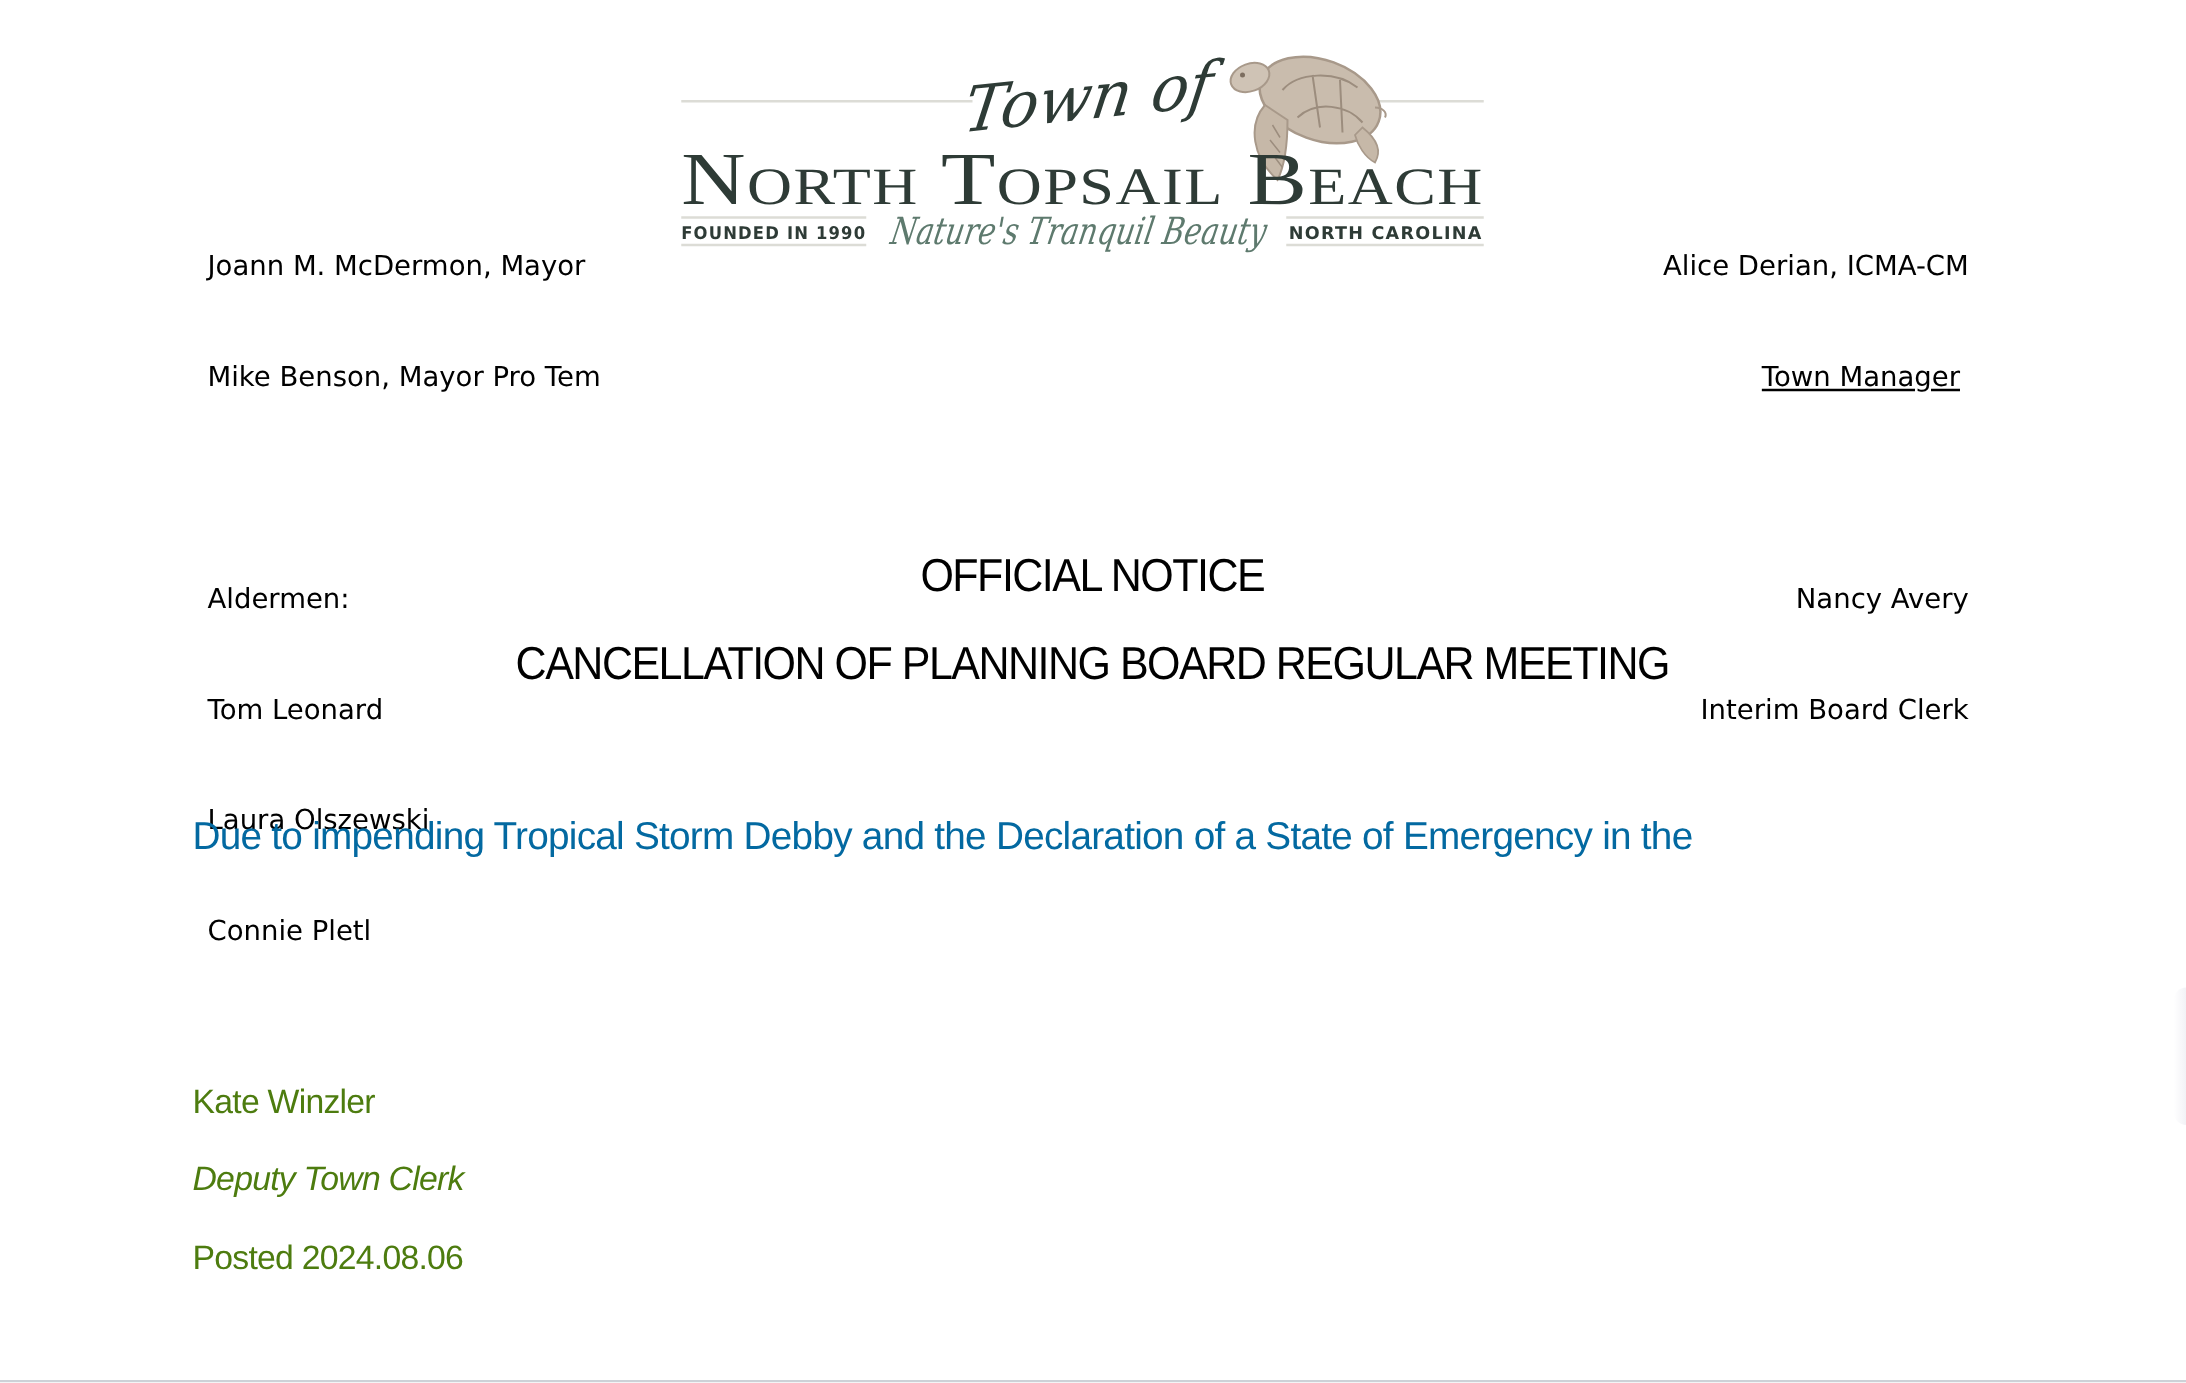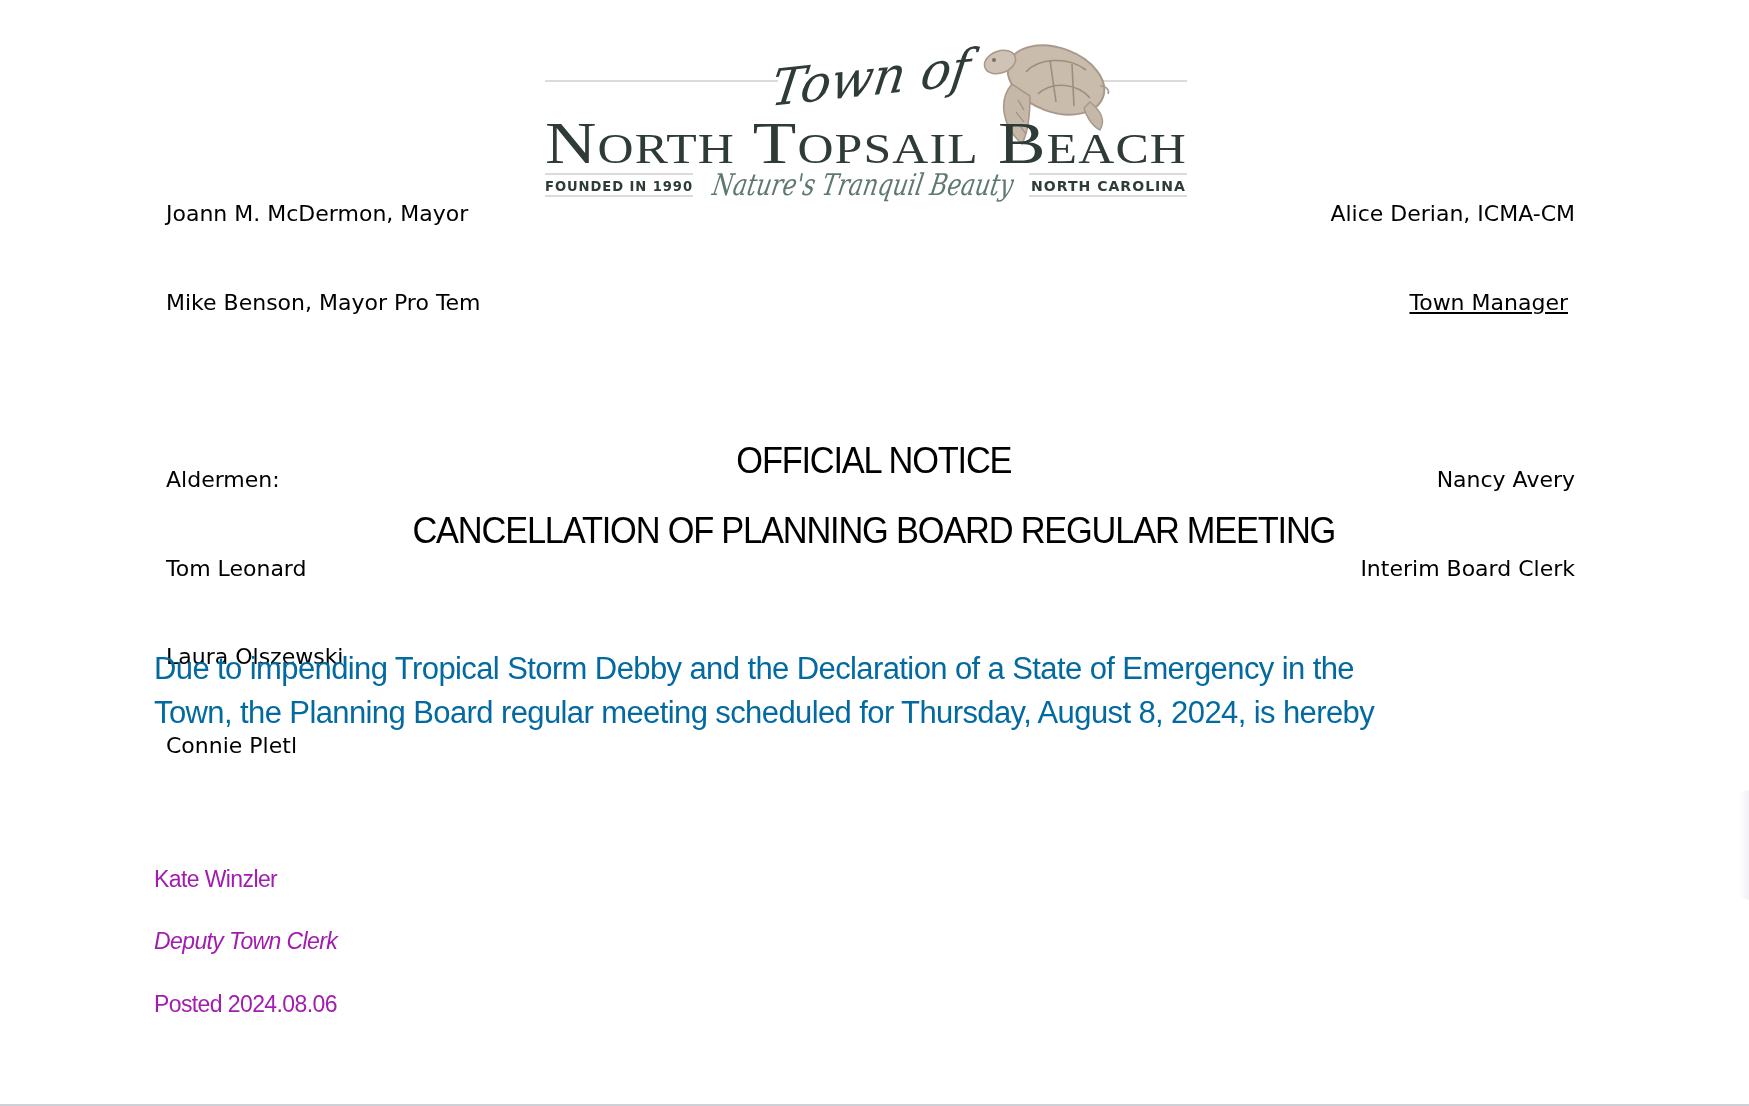--- a/index.html
+++ b/index.html
@@ -85,23 +85,23 @@
       line-height: 44px;
       letter-spacing: -0.6px;
       color: #0369a1;
     }
     .body-text .bline { display: block; white-space: nowrap; }
 
     .signature {
       position: absolute;
       left: 154px;
       font-family: "Liberation Sans", sans-serif;
-      font-size: 23px;
+      font-size: 27px;
       letter-spacing: -0.6px;
-      color: #a21caf;
+      color: #4d7c0f;
       white-space: nowrap;
     }
     .sig-1 { top: 866px; }
     .sig-2 { top: 928px; font-style: italic; }
     .sig-3 { top: 991px; }
   </style>
 </head>
 <body>
 
 <div class="page">
@@ -156,21 +156,20 @@
     <span class="gap"></span>
     <span class="line">Nancy Avery</span>
     <span class="line">Interim Board Clerk</span>
   </div>
 
   <div class="heading heading-1">OFFICIAL NOTICE</div>
   <div class="heading heading-2">CANCELLATION OF PLANNING BOARD REGULAR MEETING</div>
 
   <div class="body-text">
     <span class="bline">Due to impending Tropical Storm Debby and the Declaration of a State of Emergency in the</span>
-    <span class="bline">Town, the Planning Board regular meeting scheduled for Thursday, August 8, 2024, is hereby</span>
   </div>
 
   <div class="signature sig-1">Kate Winzler</div>
   <div class="signature sig-2">Deputy Town Clerk</div>
   <div class="signature sig-3">Posted 2024.08.06</div>
 </div>
 
 <div class="edge-shadow"></div>
 <div class="bottom-rule"></div>
 

